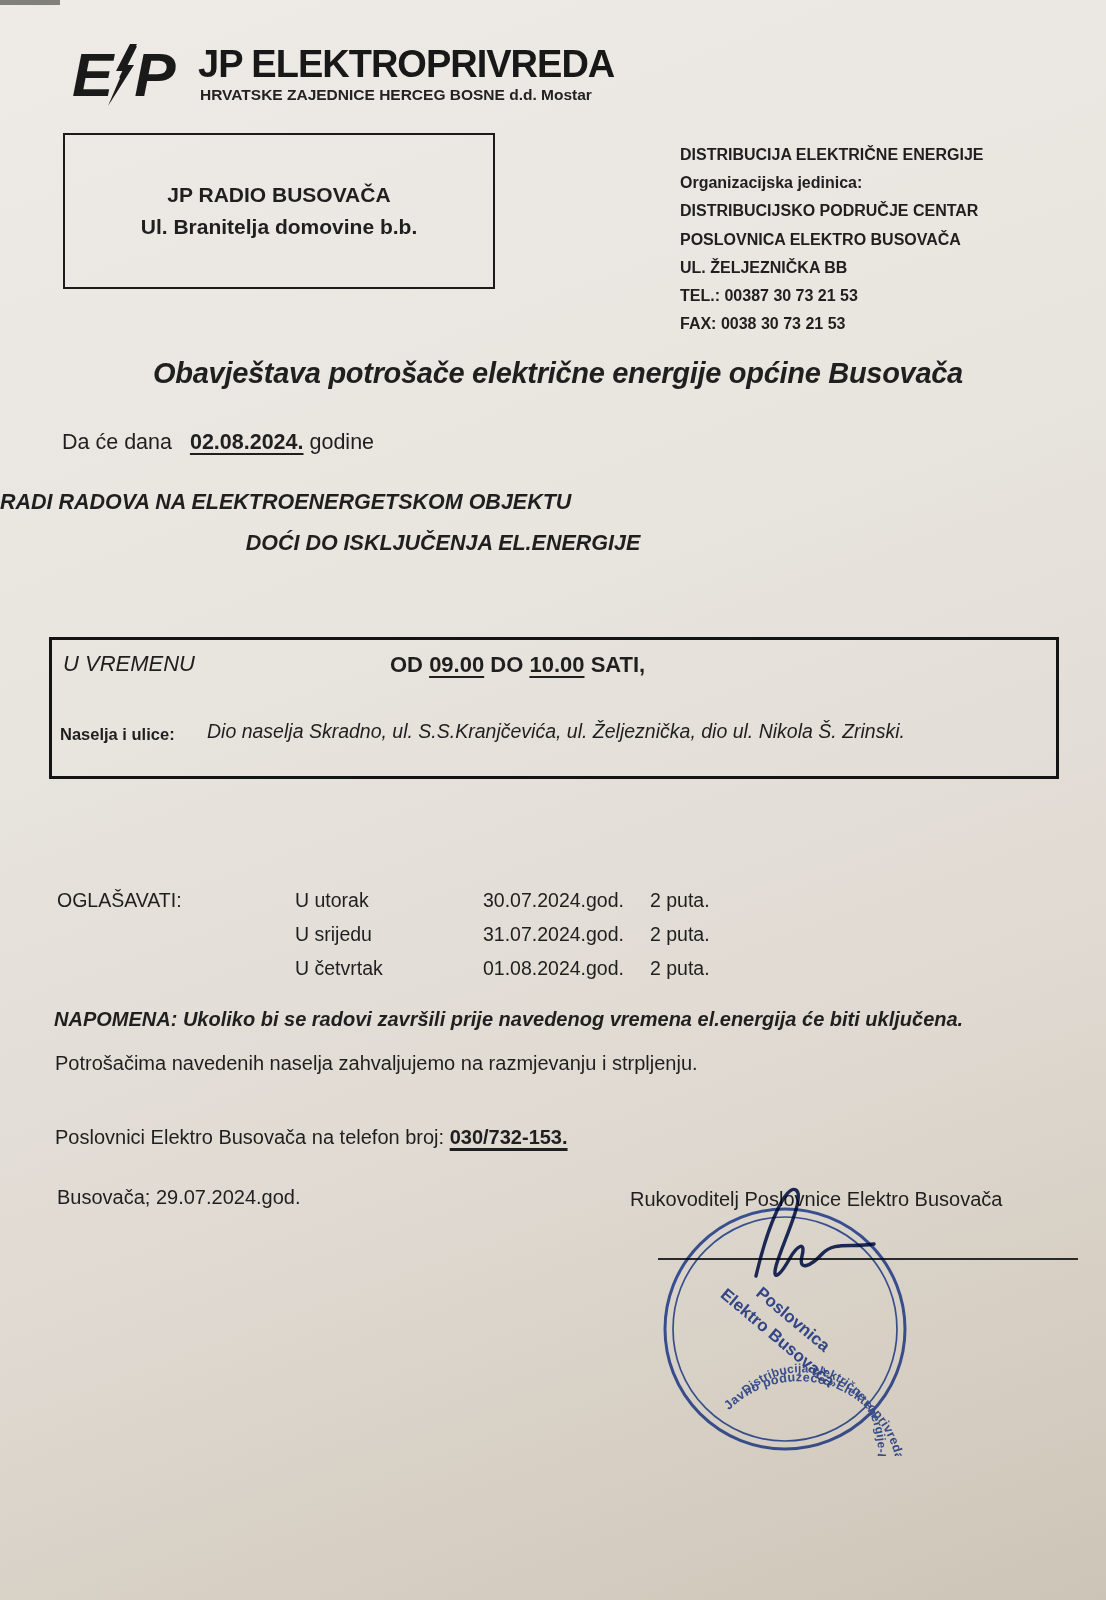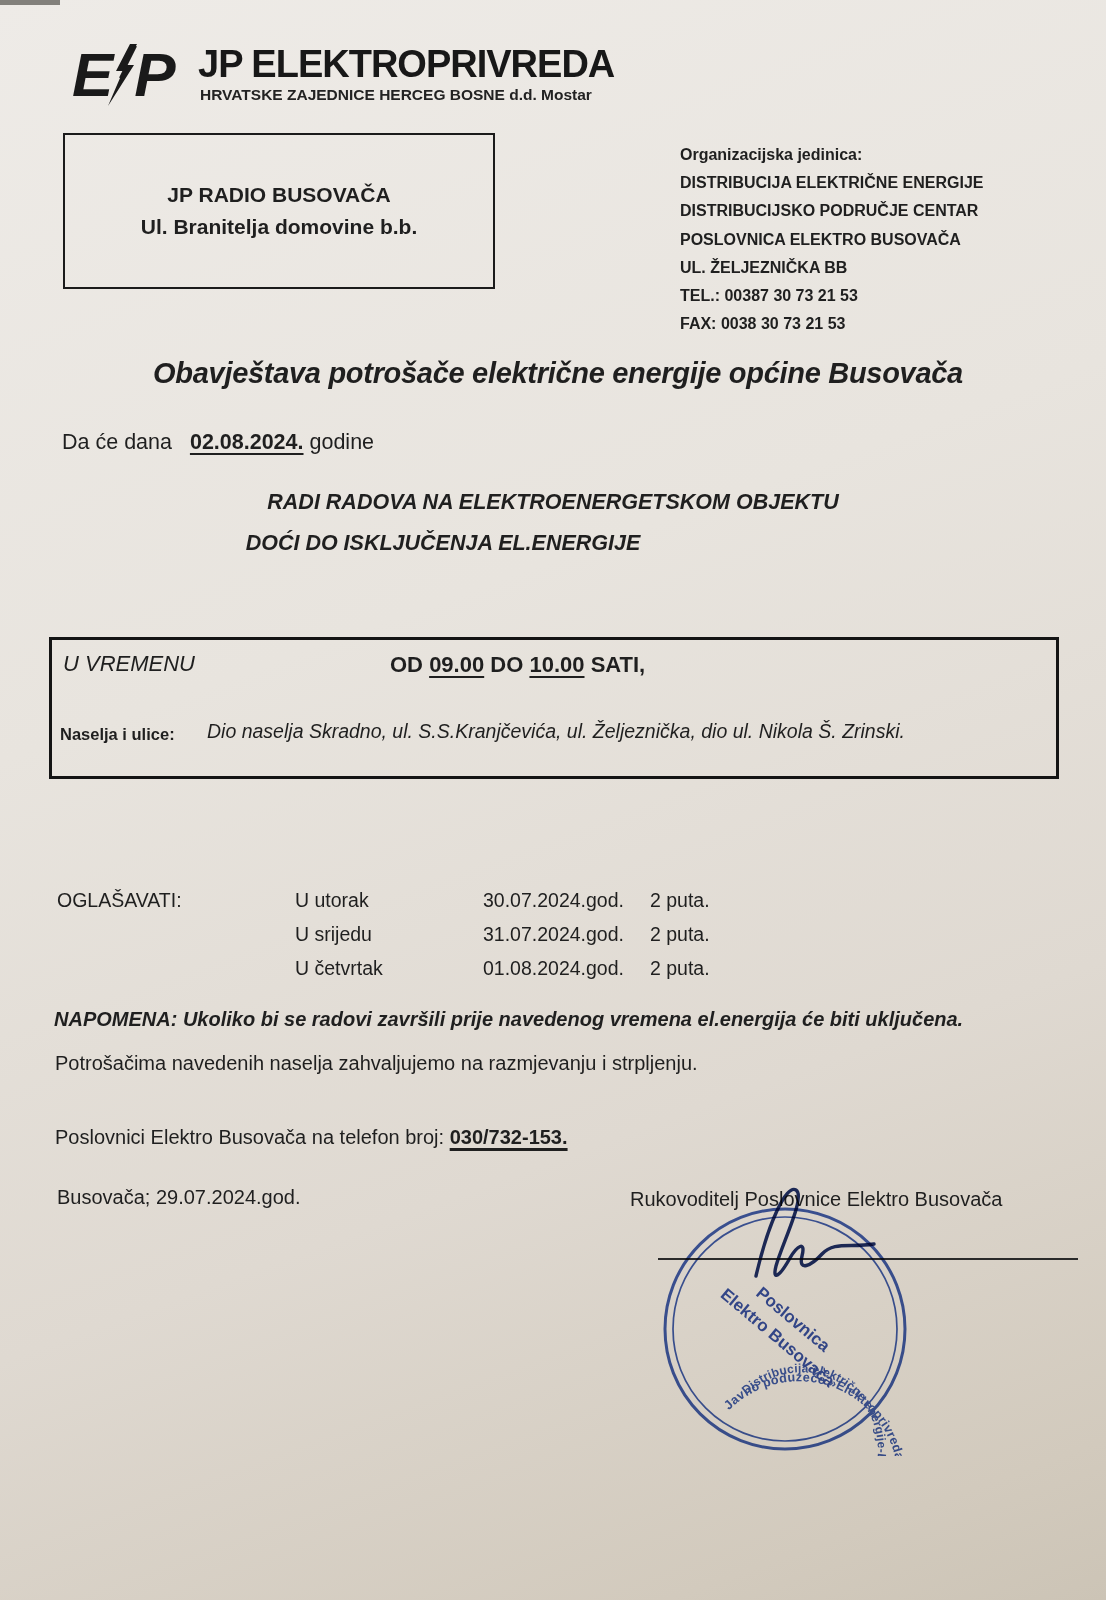--- a/index.html
+++ b/index.html
@@ -30,21 +30,21 @@
   
   .org{left:680px;top:141px;width:400px;}
   .org div{font-size:16px;font-weight:bold;line-height:28.2px;white-space:nowrap;}
 
   .title{left:63px;top:357px;width:990px;font-size:29px;font-weight:bold;font-style:italic;letter-spacing:-0.3px;white-space:nowrap;text-align:center;}
 
   .date-line{left:62px;top:430px;font-size:21.5px;}
   .u{text-decoration:underline;text-decoration-thickness:2px;text-underline-offset:4px;}
   .b{font-weight:bold;}
 
-  .reason1{left:0;top:490px;width:1106px;text-align:center;font-size:21.5px;font-weight:bold;font-style:italic;}
+  .reason1{left:0;top:490px;width:1106px;text-align:left;font-size:21.5px;font-weight:bold;font-style:italic;}
   .reason2{left:0;top:531px;width:886px;text-align:center;font-size:21.5px;font-weight:bold;font-style:italic;}
 
   
   .outage-box{left:49px;top:637px;width:1004px;height:136px;border:3.5px solid #141414;}
   .time-label{left:11px;top:11px;font-size:22px;font-style:italic;}
   .time-row{left:338px;top:12px;font-size:22px;font-weight:bold;white-space:nowrap;}
   .areas-label{left:8px;top:85px;font-size:16.5px;font-weight:bold;}
   .areas-text{left:155px;top:80px;font-size:19.5px;font-style:italic;white-space:nowrap;}
 
   
@@ -85,22 +85,22 @@
   </div>
   <div class="abs company-name">JP ELEKTROPRIVREDA</div>
   <div class="abs company-subtitle">HRVATSKE ZAJEDNICE HERCEG BOSNE d.d. Mostar</div>
 
   <div class="abs recipient-box">
     <div class="l1">JP RADIO BUSOVAČA</div>
     <div class="l2">Ul. Branitelja domovine b.b.</div>
   </div>
 
   <div class="abs org">
+    <div>DISTRIBUCIJA  ELEKTRIČNE ENERGIJE</div>
     <div>Organizacijska jedinica:</div>
-    <div>DISTRIBUCIJA  ELEKTRIČNE ENERGIJE</div>
     <div>DISTRIBUCIJSKO PODRUČJE CENTAR</div>
     <div>POSLOVNICA ELEKTRO BUSOVAČA</div>
     <div>UL. ŽELJEZNIČKA BB</div>
     <div>TEL.: 00387 30 73 21 53</div>
     <div>FAX: 0038 30 73 21 53</div>
   </div>
 
   <div class="abs title">Obavještava potrošače električne energije općine Busovača</div>
 
   <div class="abs date-line">

